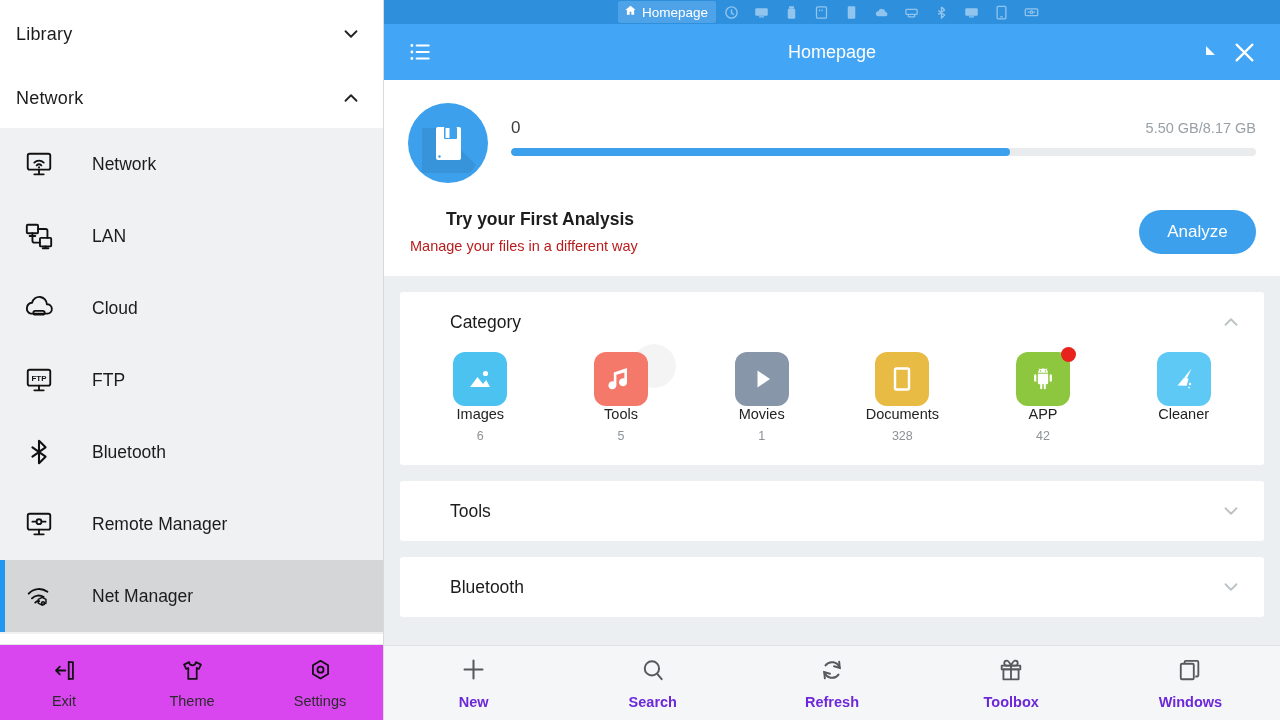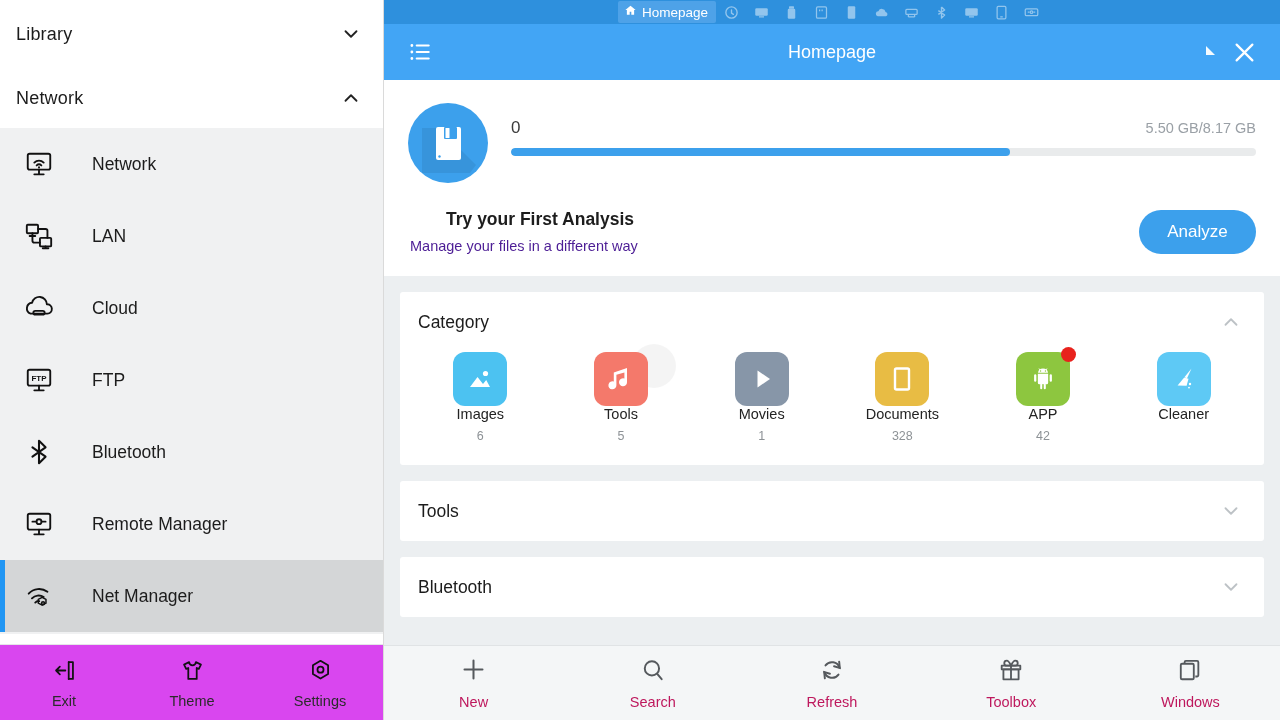--- a/index.html
+++ b/index.html
@@ -125,38 +125,38 @@
   .stor-meta { flex: 1 1 auto; margin-left: 23px; padding-top: 18px; }
   .stor-row { display: flex; align-items: baseline; justify-content: space-between; }
   .stor-num { font-size: 17px; color: #3b3b3b; }
   .stor-size { font-size: 14.5px; color: #9aa0a6; }
   .pbar { margin-top: 10px; height: 8px; border-radius: 4px; background: #e9ebec; overflow: hidden; }
   .pbar .fill { height: 100%; background: #3ca0ec; border-radius: 4px; }
 
   .stor-bot { display: flex; align-items: center; margin-top: 26px; }
   .stor-bot .txts { flex: 1 1 auto; padding-left: 2px; }
   .stor-title { font-size: 17.5px; font-weight: bold; color: #1d1d1d; margin-left: 36px; }
-  .stor-sub { font-size: 14.5px; color: #4c1d95; margin-top: 8px; }
+  .stor-sub { font-size: 14.5px; color: #b91c1c; margin-top: 8px; }
   .analyze-btn {
     background: #3ca0ec; color: #fff; border: none;
     border-radius: 22px; height: 44px; min-width: 117px;
     font-size: 17px; font-family: "Liberation Sans", sans-serif;
     cursor: pointer;
   }
 
   
   .panel {
     background: #ffffff; margin: 16px 16px 0 16px;
     border-radius: 3px;
   }
   .panel-head {
     height: 60px; display: flex; align-items: center; justify-content: space-between;
     padding: 0 22px 0 18px;
   }
-  .panel-head .ptitle { font-size: 17.5px; color: #1c1c1c; }
+  .panel-head .ptitle { font-size: 17.5px; color: #1c1c1c; margin-left: 32px; }
   .cat-grid {
     display: flex; padding: 0 10px 22px 10px;
   }
   .cat-item { flex: 1 1 0; display: flex; flex-direction: column; align-items: center; position: relative; }
   .cat-ico {
     width: 54px; height: 54px; border-radius: 12px;
     display: flex; align-items: center; justify-content: center;
     position: relative;
   }
   .cat-badge {
@@ -175,21 +175,21 @@
   
   #bottomnav {
     height: 75px; background: #f4f6f7;
     border-top: 1px solid #e0e3e5;
     display: flex; align-items: center;
   }
   #bottomnav .nitem {
     flex: 1 1 0; height: 100%;
     display: flex; flex-direction: column; align-items: center; justify-content: center; gap: 7px;
   }
-  #bottomnav .nlbl { font-size: 14.5px; color: #be185d; }
+  #bottomnav .nlbl { font-size: 14.5px; color: #6d28d9; font-weight: bold; }
 </style>
 </head>
 <body>
 
 <div id="app">
 
   <div id="sidebar">
     <div class="side-scroll">
 
       <div class="side-section-head">

